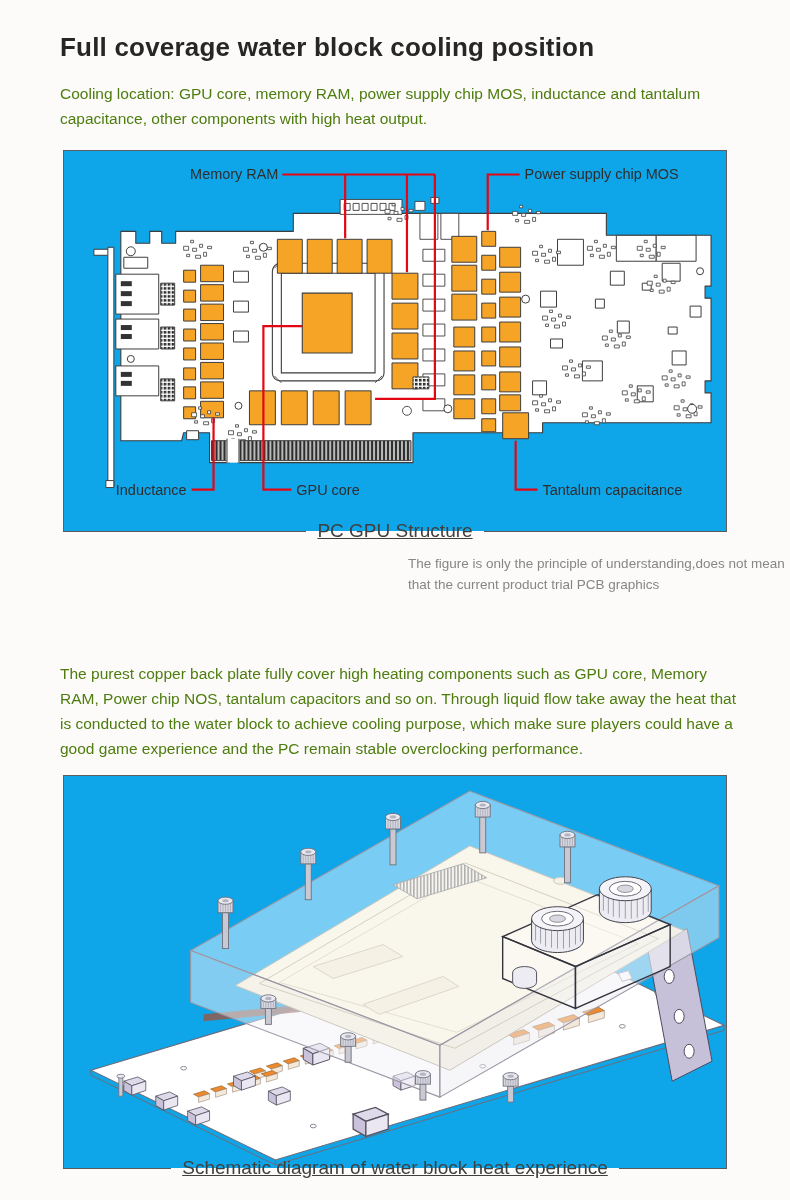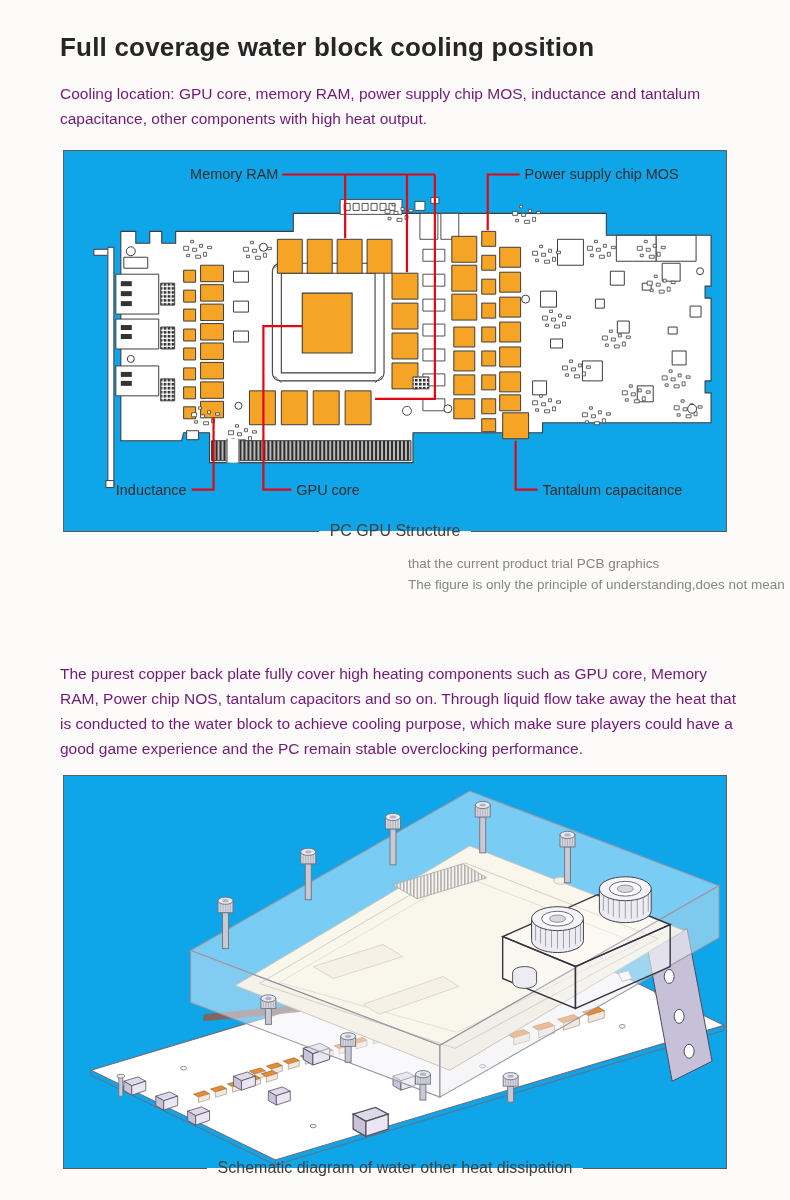--- a/index.html
+++ b/index.html
@@ -1,22 +1,22 @@
 <!DOCTYPE html>
 <html><head>
 <meta charset="utf-8">
 <style>
   html,body{margin:0;padding:0;}
   body{background:#faf8f4;font-family:"Liberation Sans","DejaVu Sans",sans-serif;}
   .page{position:relative;width:790px;height:1200px;background:#fcfbf9;overflow:hidden;}
   .h1{position:absolute;left:60px;width:690px;font-size:26px;font-weight:700;color:#262626;letter-spacing:.2px;}
-  .para{position:absolute;left:60px;font-size:15.5px;line-height:25px;color:#701a75;}
+  .para{position:absolute;left:60px;font-size:15.5px;line-height:25px;color:#4d7c0f;}
   .figbox{position:absolute;left:63px;width:662px;background:#0ea5e9;border:1px solid #5f5f5f;border-bottom:none;}
   .figcap{position:absolute;left:-1px;right:-1px;bottom:-10px;height:20px;display:flex;align-items:center;
-          font-size:16px;color:#3f3f3f;white-space:nowrap;}
+          font-size:19px;color:#3f3f3f;white-space:nowrap;text-decoration:underline;}
   .figcap::before,.figcap::after{content:"";flex:1 1 auto;height:1px;background:#5a5a5a;}
   .figcap::before{margin-right:11px;}
   .figcap::after{margin-left:11px;}
   .disclaimer{position:absolute;left:408px;top:553px;font-size:13.5px;line-height:21px;color:#868686;}
   svg text{font-family:"Liberation Sans","DejaVu Sans",sans-serif;font-size:14.5px;fill:#2e2e2e;}
   .pcb *{vector-effect:non-scaling-stroke;}
 </style>
 </head>
 <body>
 
@@ -259,22 +259,22 @@
       <text x="52" y="344">Inductance</text>
       <text x="233" y="344">GPU core</text>
       <text x="480" y="344">Tantalum capacitance</text>
     </svg>
     <div class="figcap">
       <span>PC GPU Structure</span>
     </div>
   </div>
 
   <div class="disclaimer">
+    <div>The figure is only the principle of understanding,does not mean</div>
     <div>that the current product trial PCB graphics</div>
-    <div>The figure is only the principle of understanding,does not mean</div>
   </div>
 
   <div class="para" style="top:661px;width:682px">The purest copper back plate fully cover high heating components such as GPU core, Memory RAM, Power chip NOS, tantalum capacitors and so on. Through liquid flow take away the heat that is conducted to the water block to achieve cooling purpose, which make sure players could have a good game experience and the PC remain stable overclocking performance.</div>
 
   <div class="figbox" style="top:775px;height:392px">
     <svg width="662" height="392" viewBox="0 0 664 391">
       <defs>
         <g id="screwT">
           <rect x="-3" y="12" width="6" height="36" fill="#c9c9d3" stroke="#70707c" stroke-width="0.9"></rect>
           <rect x="-7.5" y="0" width="15" height="12" fill="#d6d6e0" stroke="#70707c" stroke-width="0.9"></rect>
@@ -443,17 +443,17 @@
           <path d="M473,146 v18 M478,149 v18 M483,151 v19 M489,152 v19 M495,153 v19 M501,153 v19 M507,152 v19 M513,150 v18 M518,147 v18" stroke="#8b8b98" stroke-width="0.8"></path>
           <ellipse cx="495" cy="142" rx="26" ry="12" fill="#f4f4f8" stroke="#44444e" stroke-width="1"></ellipse>
           <ellipse cx="495" cy="142" rx="16" ry="7.4" fill="#fff" stroke="#6a6a76"></ellipse>
           <ellipse cx="495" cy="142" rx="8" ry="3.7" fill="#d8d8e0" stroke="#6a6a76" stroke-width="0.7"></ellipse>
         </g>
         <ellipse cx="462" cy="196" rx="12" ry="6" fill="#ececf2" stroke="#44444e" stroke-width="0.9"></ellipse>
         <path d="M450,196 v10 a12,6 0 0 0 24,0 v-10" fill="#ececf2" stroke="#44444e" stroke-width="0.9"></path>
       </g>
     </svg>
     <div class="figcap">
-      <span>Schematic diagram of water other heat dissipation</span>
+      <span>Schematic diagram of water block heat experience</span>
     </div>
   </div>
 
 </div>
 
 </body></html>

